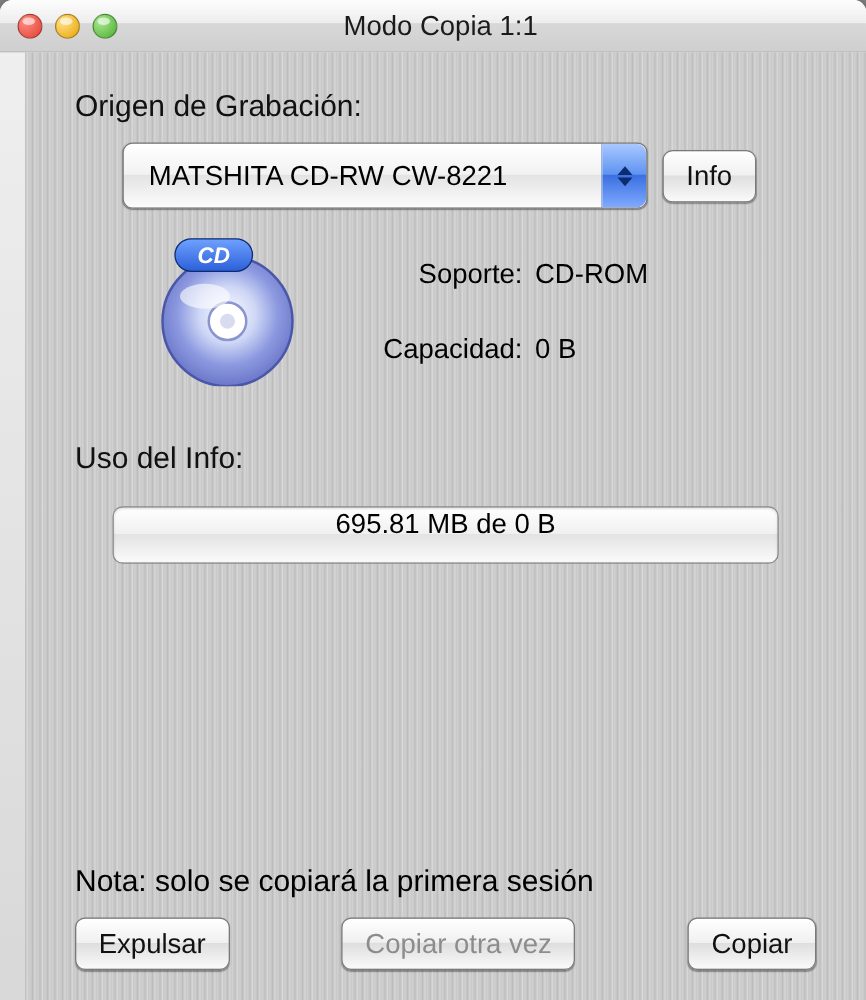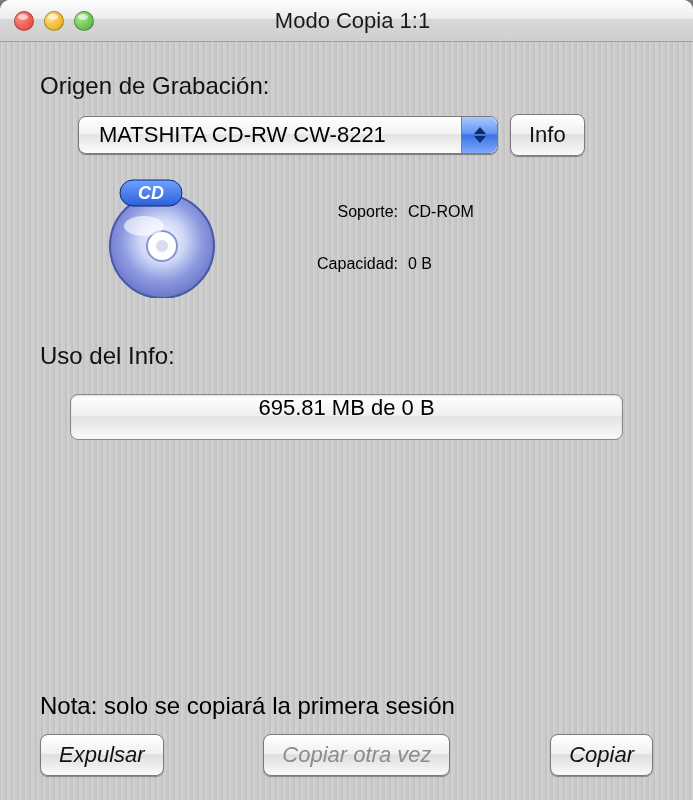--- a/index.html
+++ b/index.html
@@ -64,37 +64,38 @@
   .content {
     flex: 1;
     padding: 30px 40px 24px 40px;
     background: repeating-linear-gradient(90deg,
       #bdbdbd 0px, #d8d8d8 2px, #c7c7c7 3px, #d0d0d0 4px, #c0c0c0 6px);
     background-blend-mode: normal;
     background-color: #cfcfcf;
     display: flex;
     flex-direction: column;
     position: relative;
+    margin-left: 20px;
   }
   .section-label {
     font-size: 24px;
     color: #111;
     margin-bottom: 14px;
   }
   .row-source {
     display: flex;
     align-items: center;
     gap: 12px;
     margin-left: 38px;
     margin-bottom: 22px;
   }
   .aqua-select {
     flex: 0 0 auto;
     width: 420px;
-    height: 38px;
+    height: 53px;
     border-radius: 8px;
     background: linear-gradient(180deg, #ffffff 0%, #f2f2f2 48%, #e3e3e3 49%, #fcfcfc 100%);
     box-shadow: 0 1px 1px rgba(0,0,0,0.4), inset 0 1px 0 rgba(255,255,255,0.8);
     border: 1px solid #7a7a7a;
     display: flex;
     align-items: center;
     position: relative;
     font-size: 22px;
     padding-left: 20px;
     cursor: default;
@@ -142,21 +143,21 @@
     margin-bottom: 44px;
   }
   .cd-icon {
     width: 140px;
     height: 120px;
   }
   .info-pairs {
     display: flex;
     flex-direction: column;
     gap: 34px;
-    font-size: 16px;
+    font-size: 22px;
   }
   .info-pairs .pair { display: flex; gap: 10px; }
   .info-pairs .k { text-align: right; min-width: 130px; }
   .usage-bar {
     margin: 10px 30px 0 30px;
     height: 46px;
     border-radius: 8px;
     border: 1px solid #8a8a8a;
     background: linear-gradient(180deg, #ffffff 0%, #f0f0f0 48%, #e3e3e3 49%, #fafafa 100%);
     box-shadow: inset 0 1px 2px rgba(0,0,0,0.15);
@@ -166,21 +167,20 @@
   }
   .spacer { flex: 1; }
   .note {
     font-size: 24px;
     margin-bottom: 14px;
   }
   .button-row {
     display: flex;
     gap: 0;
     align-items: center;
-    font-style: italic;
   }
   .button-row .grow { flex: 1; text-align: right; }
 </style>
 </head>
 <body>
 
 <div class="window">
   <div class="titlebar">
     <div class="traffic-lights">
       <div class="light red"></div>

